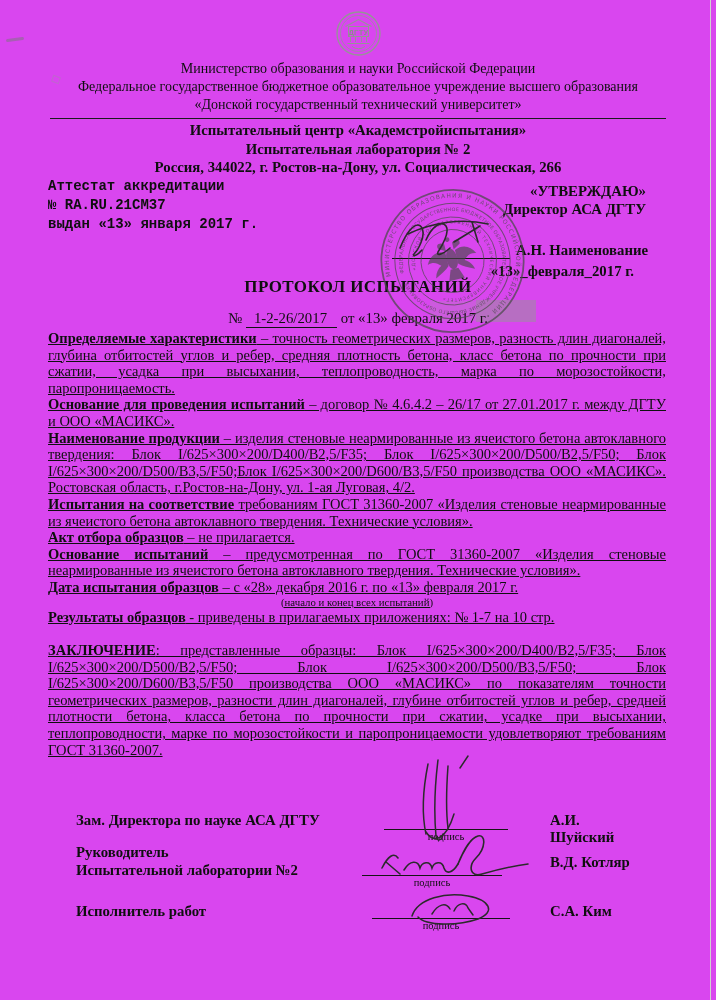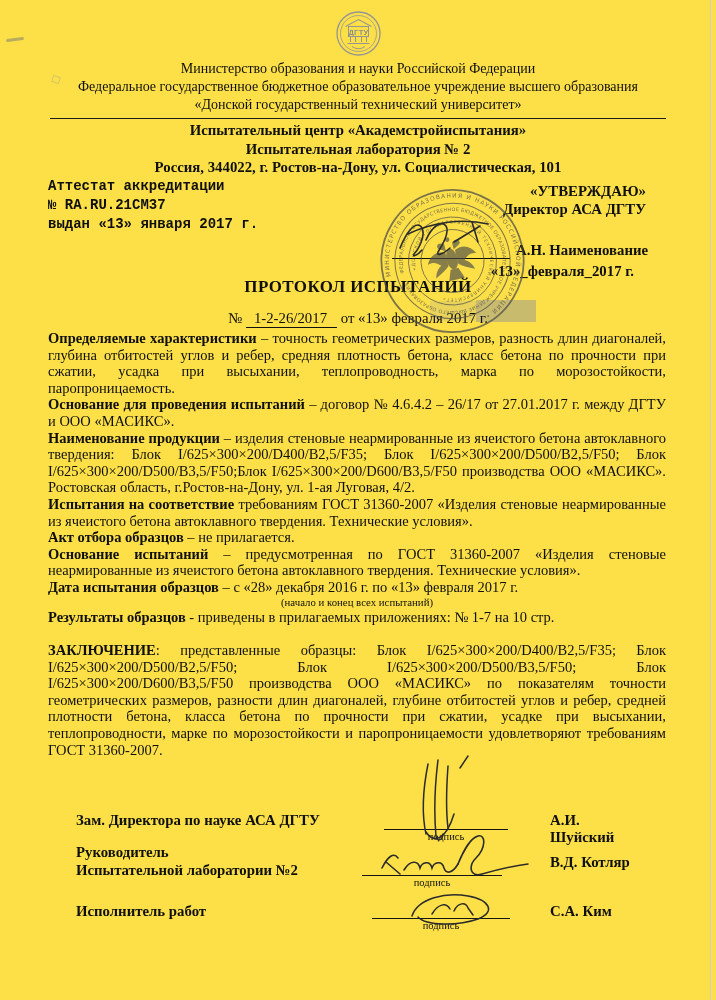--- a/index.html
+++ b/index.html
@@ -1,37 +1,37 @@
 <!DOCTYPE html>
 <html lang="ru"><head>
 <meta charset="utf-8">
 <style>
   html,body{margin:0;padding:0;background:#ffffff;}
-  .page{position:relative;width:716px;height:1000px;background:#fde047;overflow:hidden;
+  .page{position:relative;width:716px;height:1000px;background:#d946ef;overflow:hidden;
         font-family:"Liberation Serif","DejaVu Serif",serif;color:#0f0f0f;}
   
   .header{text-align:center;padding-top:10px;}
   .logo-wrap{height:50px;}
   .hline{font-size:14px;line-height:18px;}
   .rule{height:0;border-top:1.6px solid #1c1c1c;margin:4px 50px 2px 50px;}
   .bline{font-weight:bold;font-size:14.8px;line-height:18.5px;}
   
   .letterhead{position:relative;height:148px;z-index:2;}
   .attestation{position:absolute;left:48px;top:0;font-weight:bold;font-size:14px;line-height:19px;font-family:Liberation Mono, monospace;}
   .approve{position:absolute;left:392px;top:5px;width:256px;font-weight:bold;font-size:14.8px;line-height:18px;text-align:right;}
   .approve .sigrow{display:flex;justify-content:flex-end;align-items:flex-end;margin-top:23px;}
   .approve .sline{width:118px;border-bottom:1.3px solid #111;height:14px;margin-right:6px;}
   .approve .adate{margin-top:3px;padding-right:14px;}
   .ptitle{position:absolute;left:0;right:0;top:100px;text-align:center;}
   .ptitle .t1{font-weight:bold;font-size:17px;letter-spacing:.4px;}
   .ptitle .t2{font-size:14.8px;margin-top:13px;}
   .ptitle .num{border-bottom:1.2px solid #111;padding:0 10px 1px 8px;}
   
   .content{position:absolute;left:48px;right:50px;top:330px;z-index:2;}
-  .content p{margin:0;text-align:justify;font-size:14.5px;line-height:16.6px;}
+  .content p{margin:0;text-align:justify;font-size:14.5px;line-height:16.6px;text-decoration:underline;}
   .content p b{font-weight:bold;}
   p.small-note{text-align:center;font-size:10.8px;line-height:13px;}
   p.conclusion{margin-top:17px !important;}
   
   .signatures{position:absolute;left:0;top:804px;width:640px;height:160px;font-size:14.8px;font-weight:bold;z-index:2;}
   .sig-label{position:absolute;left:76px;}
   .sig-name{position:absolute;left:550px;}
   .sig-line{position:absolute;border-bottom:1.4px solid #151515;}
   .sig-cap{position:absolute;font-weight:normal;font-size:10.5px;width:130px;text-align:center;}
   
@@ -67,21 +67,21 @@
         </g>
         <text x="23.5" y="24.5" text-anchor="middle" font-family="Liberation Sans, sans-serif" font-size="7.5" font-weight="bold" fill="#8d8d8d" letter-spacing="0.3">ДГТУ</text>
       </svg>
     </div>
     <div class="hline">Министерство образования и науки Российской Федерации</div>
     <div class="hline">Федеральное государственное бюджетное образовательное учреждение высшего образования</div>
     <div class="hline">«Донской государственный технический университет»</div>
     <div class="rule"></div>
     <div class="bline">Испытательный центр «Академстройиспытания»</div>
     <div class="bline">Испытательная лаборатория № 2</div>
-    <div class="bline">Россия, 344022, г. Ростов-на-Дону, ул. Социалистическая, 101</div>
+    <div class="bline">Россия, 344022, г. Ростов-на-Дону, ул. Социалистическая, 266</div>
   </div>
 
   <div class="letterhead">
     <div class="attestation">
       <div>Аттестат аккредитации</div>
       <div>№ RA.RU.21CM37</div>
       <div>выдан «13» января 2017 г.</div>
     </div>
     <div class="approve">
       <div style="padding-right:2px">«УТВЕРЖДАЮ»</div>

